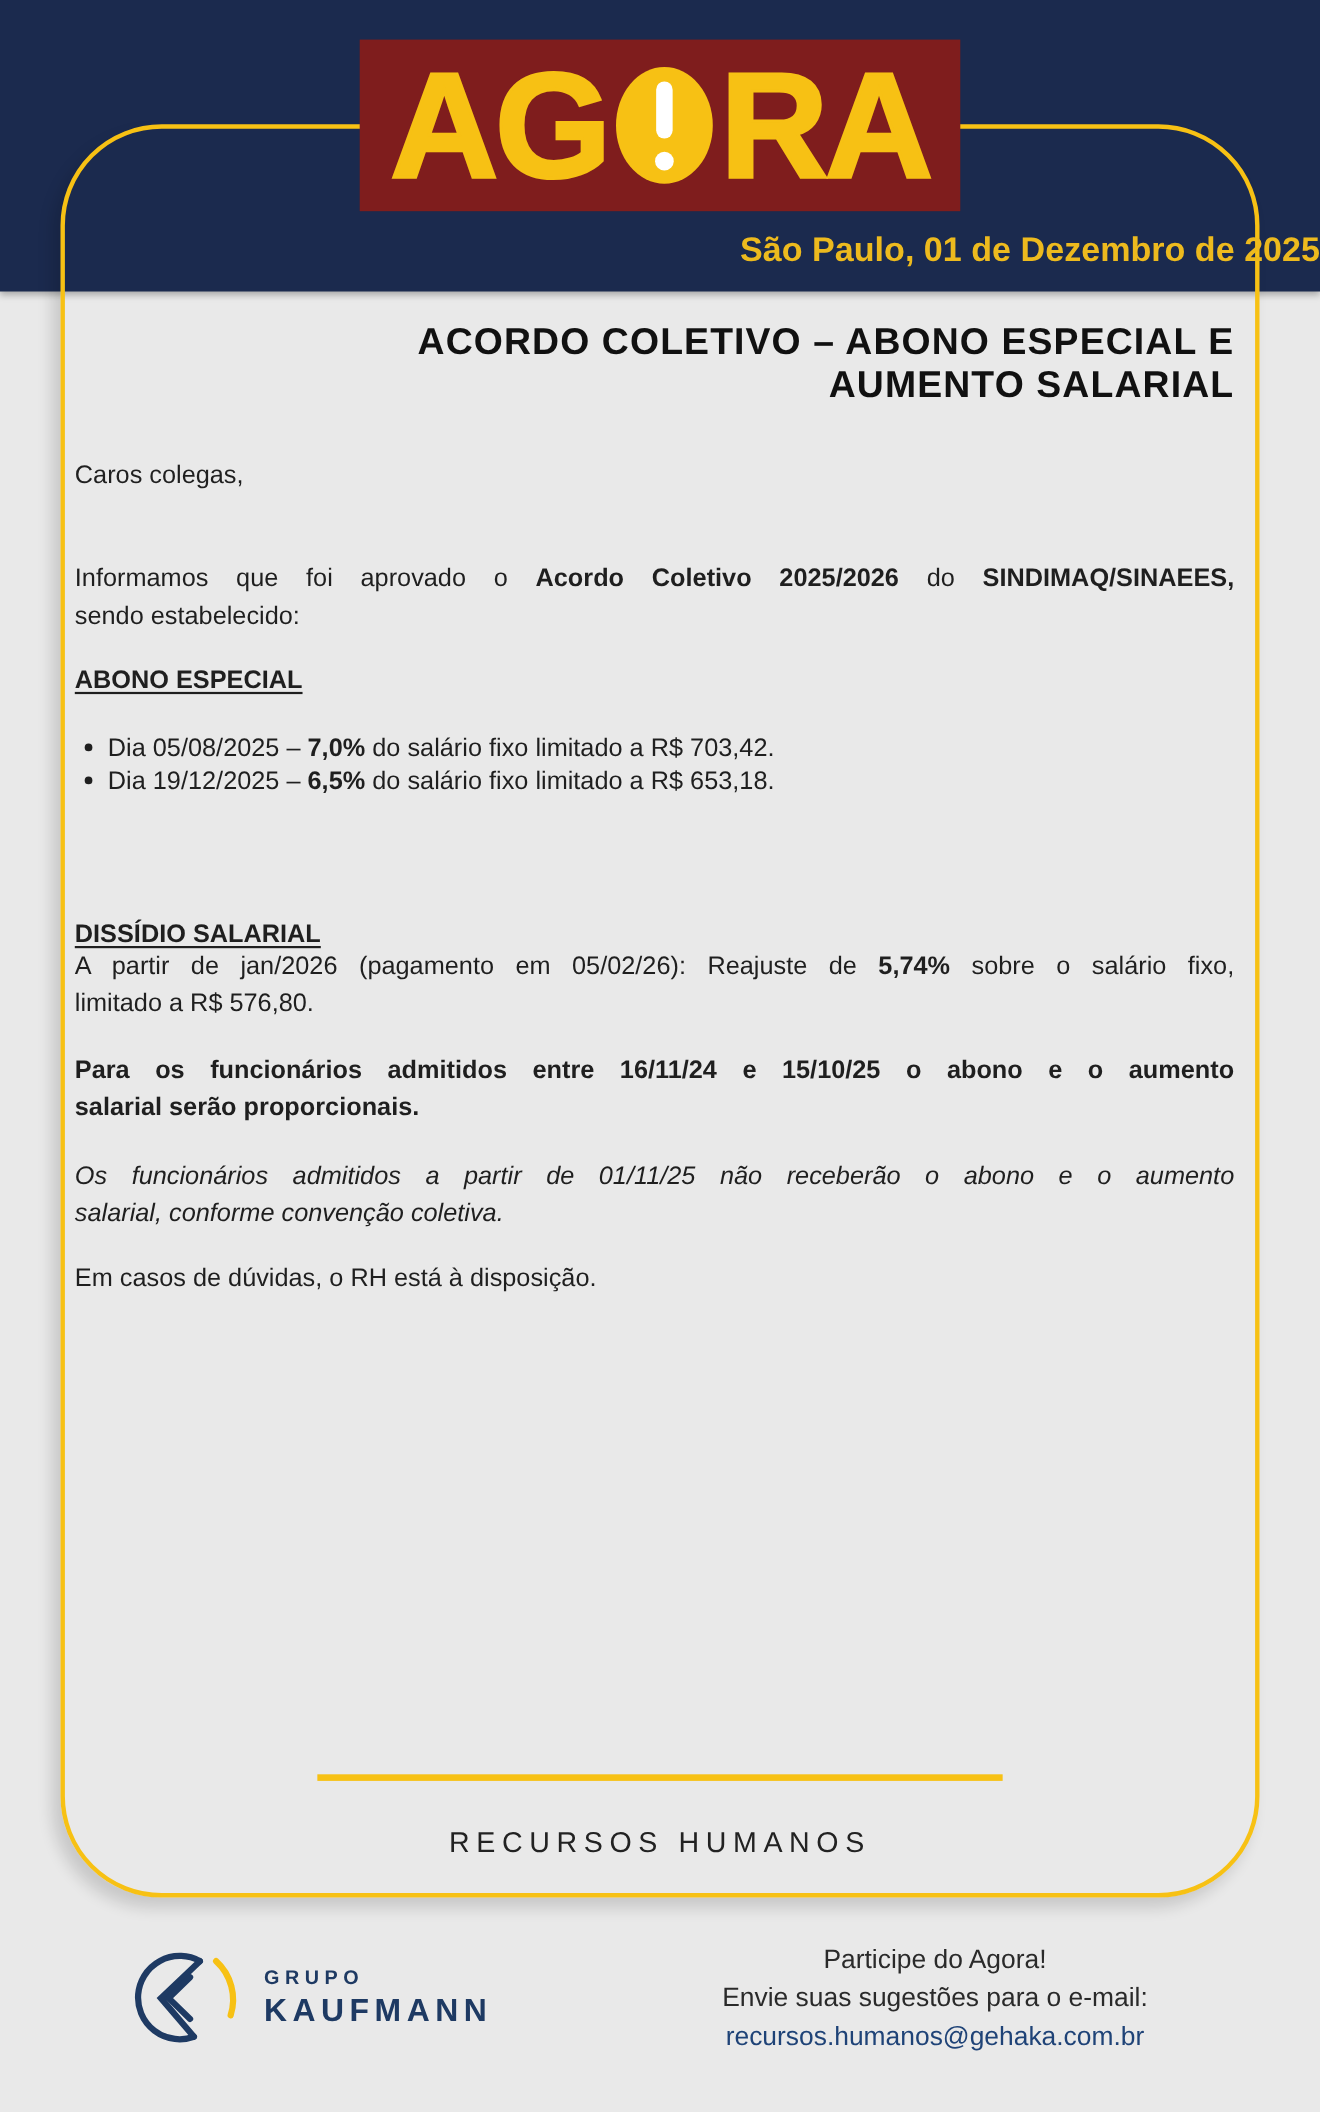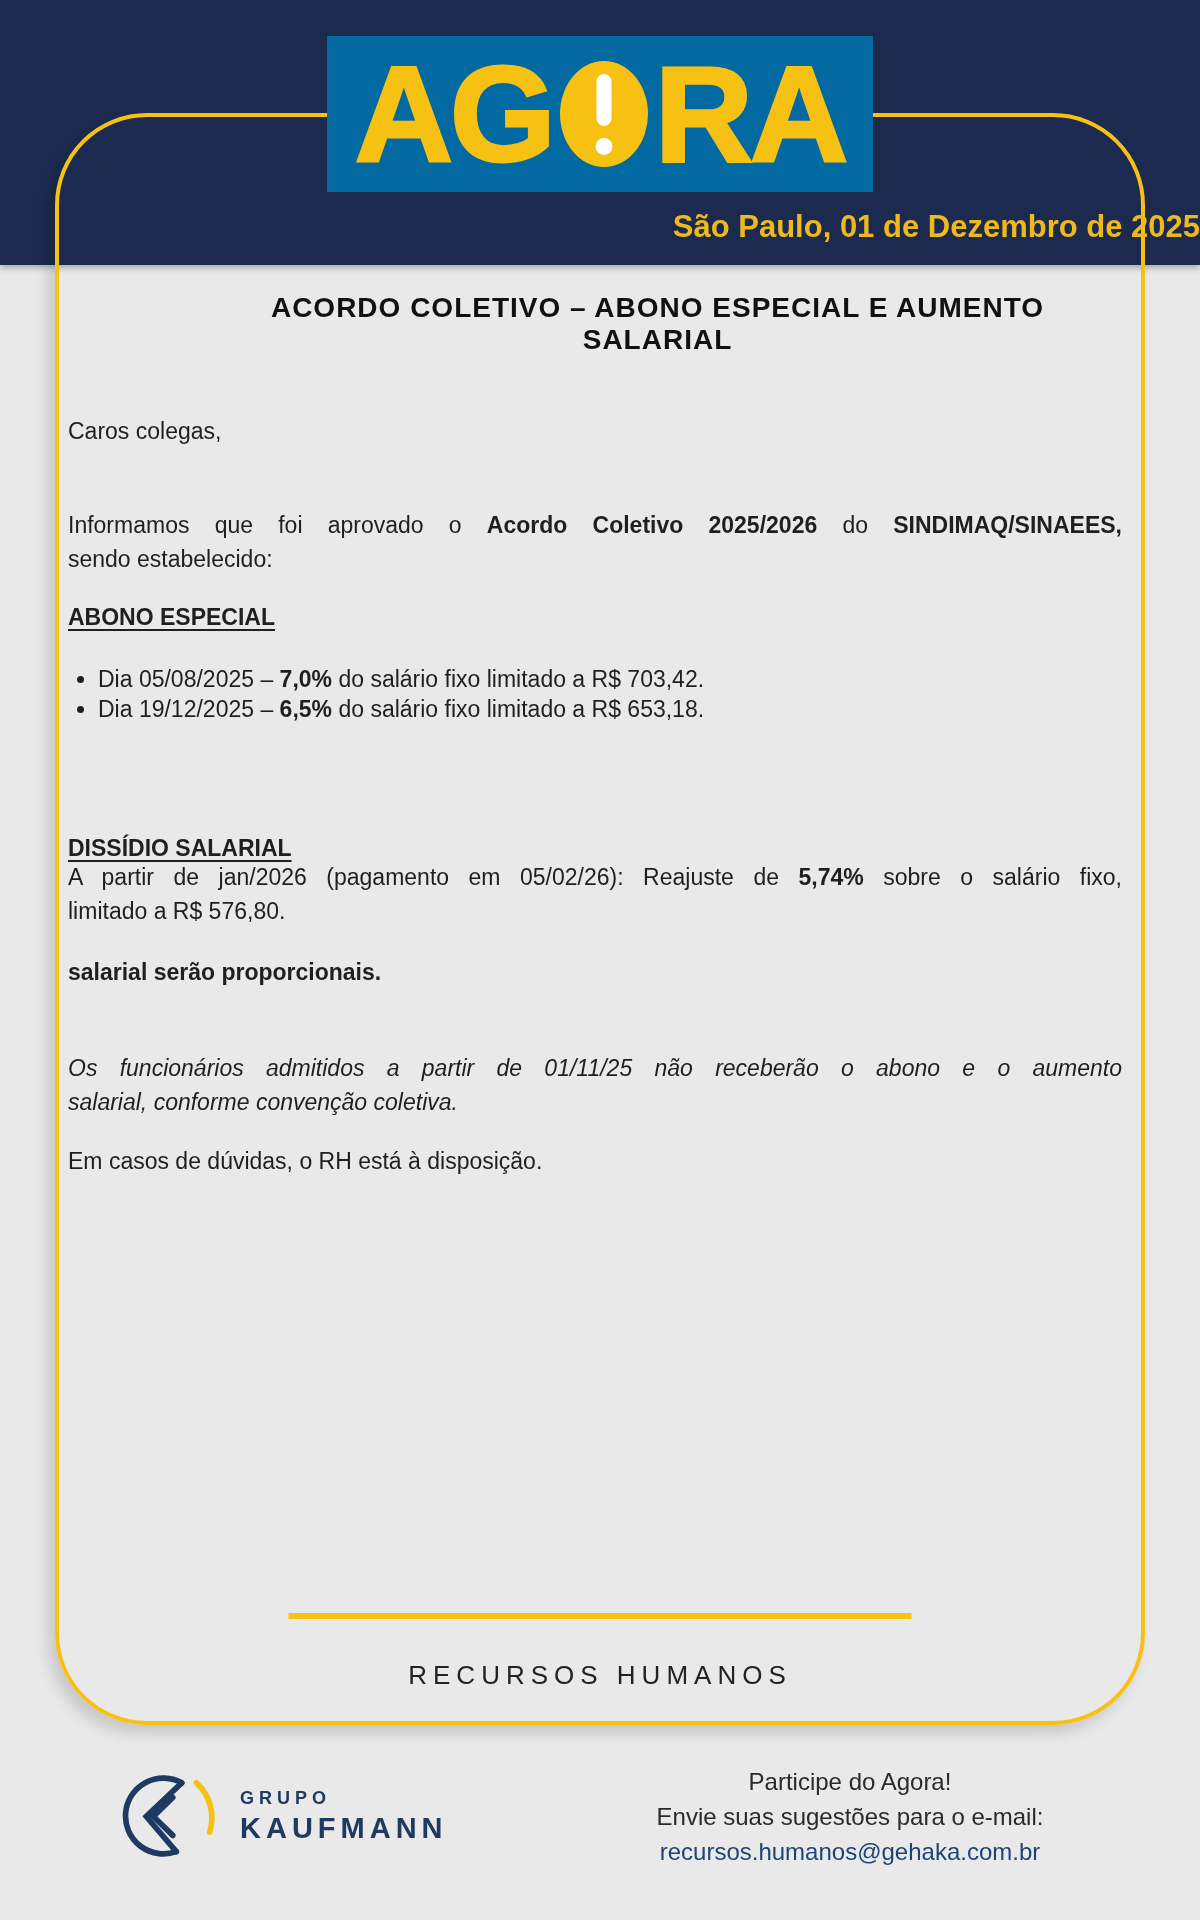--- a/index.html
+++ b/index.html
@@ -5,36 +5,36 @@
   html,body{margin:0;padding:0;}
   .page{position:relative;width:1200px;height:1920px;background:#E9E9E9;overflow:hidden;
         font-family:"Liberation Sans",sans-serif;color:#1F1F1F;}
 
   
   .band{position:absolute;top:0;left:0;right:0;height:265px;background:#1B2A4E;
         box-shadow:0 3px 6px rgba(0,0,0,.28);}
   .card{position:absolute;left:55px;top:113px;width:1090px;height:1612px;box-sizing:border-box;
         border:4px solid #F7C114;border-radius:92px;box-shadow:-7px 9px 14px rgba(0,0,0,.14);}
   .masthead{position:absolute;top:36px;left:0;right:0;display:flex;justify-content:center;z-index:5;}
-  .masthead-inner{display:flex;align-items:center;background:#0369a1;padding:0 28px;height:156px;}
+  .masthead-inner{display:flex;align-items:center;background:#7f1d1d;padding:0 28px;height:156px;}
   .logo-txt{font-size:136px;line-height:1;font-weight:bold;color:#F7C114;letter-spacing:-3px;
             -webkit-text-stroke:3px #F7C114;}
   .logo-o{position:relative;width:88px;height:106px;background:#F7C114;border-radius:50%;margin:0 7px;}
   .bang-bar{position:absolute;left:50%;transform:translateX(-50%);top:13px;width:15px;height:52px;
             background:#fff;border-radius:8px;}
   .bang-dot{position:absolute;left:50%;transform:translateX(-50%);bottom:12px;width:17px;height:17px;
             background:#fff;border-radius:50%;}
   .sr{position:absolute;width:1px;height:1px;overflow:hidden;clip:rect(0 0 0 0);}
   .dateline{position:absolute;top:209px;left:0;right:0;text-align:right;color:#EDBA1E;
             font-size:31px;font-weight:600;z-index:5;}
 
   
   .content{position:absolute;left:68px;width:1054px;top:0;height:1920px;}
   .content > div{position:absolute;left:0;right:0;}
-  .title{top:292px;text-align:center;padding-left:125px;font-size:28px;font-weight:bold;
+  .title{top:292px;text-align:right;padding-left:125px;font-size:34px;font-weight:bold;
          letter-spacing:1px;color:#111;}
   .salutation{top:418px;font-size:23px;}
   .para{font-size:23px;line-height:34px;}
   .jline{text-align:justify;text-align-last:justify;}
   .intro{top:508px;}
   .heading{font-size:23px;font-weight:bold;text-decoration:underline;text-underline-offset:4px;}
   .abono-h{top:604px;}
   .bullets{top:664px;}
   .bullets ul{margin:0;padding:0 0 0 30px;font-size:23px;line-height:30px;list-style:disc;}
   .dissidio-h{top:799px;margin-top:36px;}
@@ -100,20 +100,21 @@
     </div>
 
     <div class="heading dissidio-h">DISSÍDIO SALARIAL</div>
 
     <div class="para dissidio-p">
       <div class="jline"><span>A partir de jan/2026 (pagamento em 05/02/26): Reajuste de </span><b>5,74%</b><span> sobre o salário fixo,</span></div>
       <div>limitado a R$ 576,80.</div>
     </div>
 
     <div class="para note-bold">
+      <div class="jline">Para os funcionários admitidos entre 16/11/24 e 15/10/25 o abono e o aumento</div>
       <div>salarial serão proporcionais.</div>
     </div>
 
     <div class="para note-italic">
       <div class="jline">Os funcionários admitidos a partir de 01/11/25 não receberão o abono e o aumento</div>
       <div>salarial, conforme convenção coletiva.</div>
     </div>
 
     <div class="closing">Em casos de dúvidas, o RH está à disposição.</div>
   </div>

